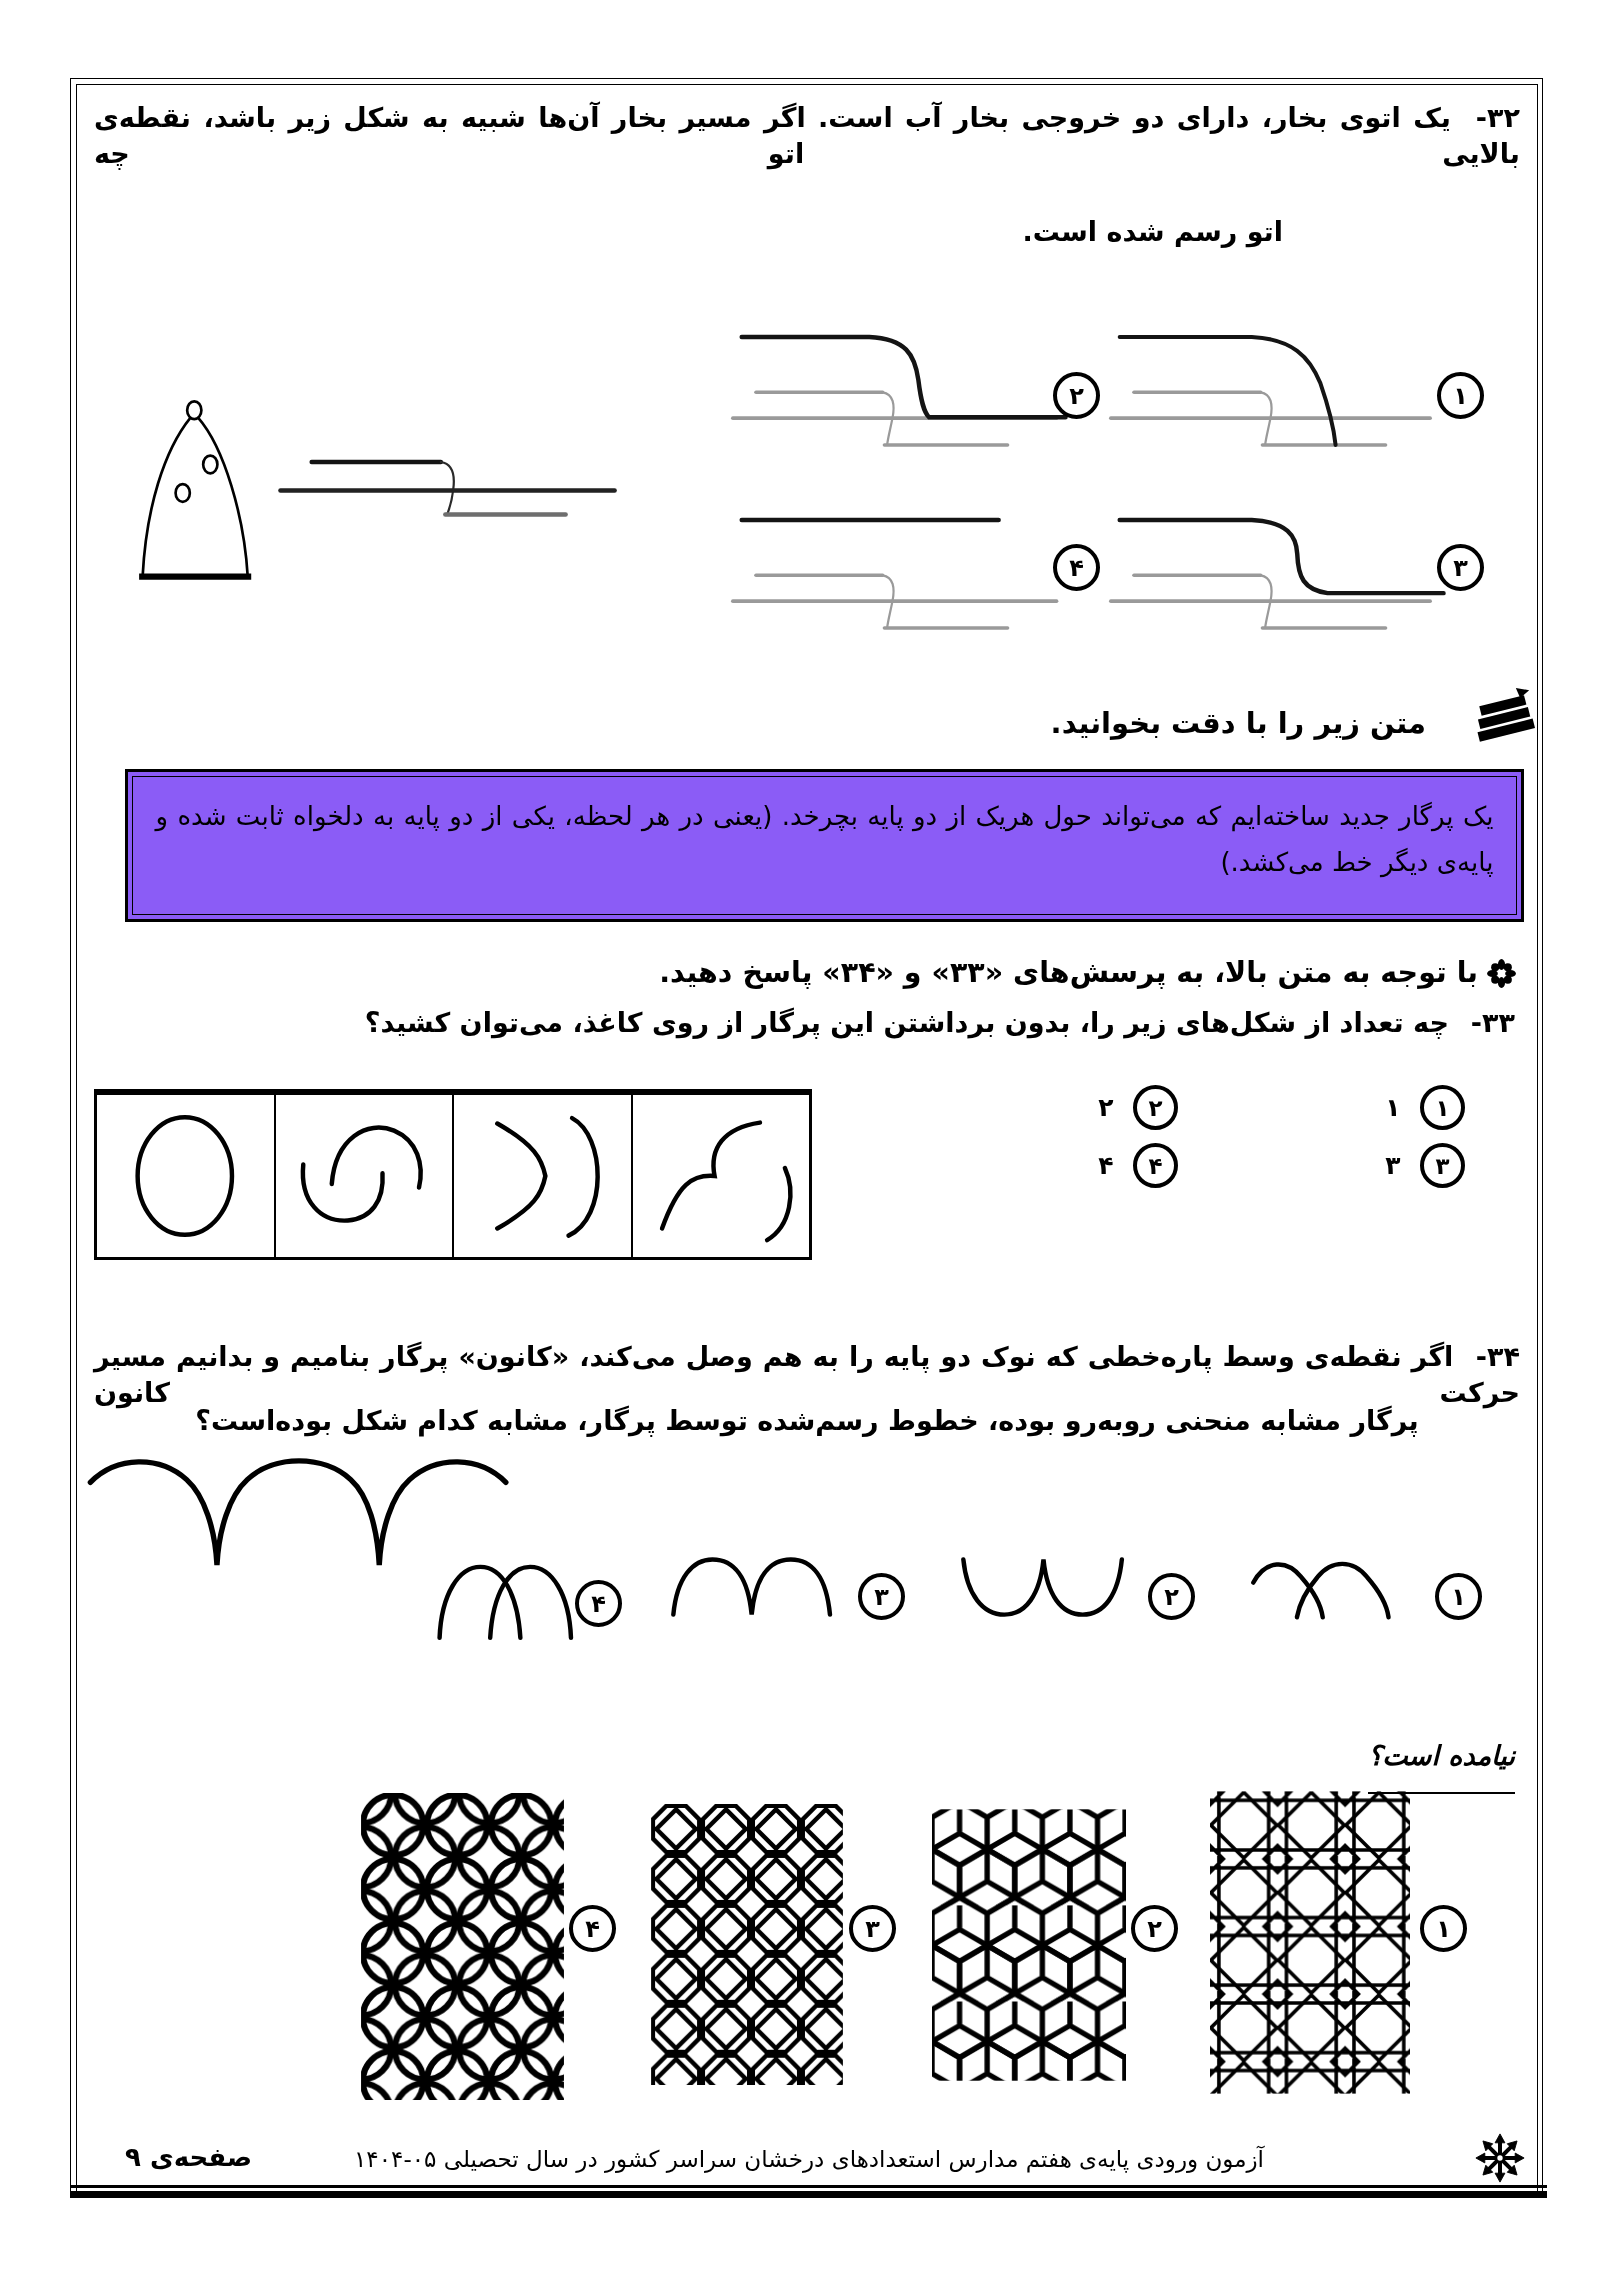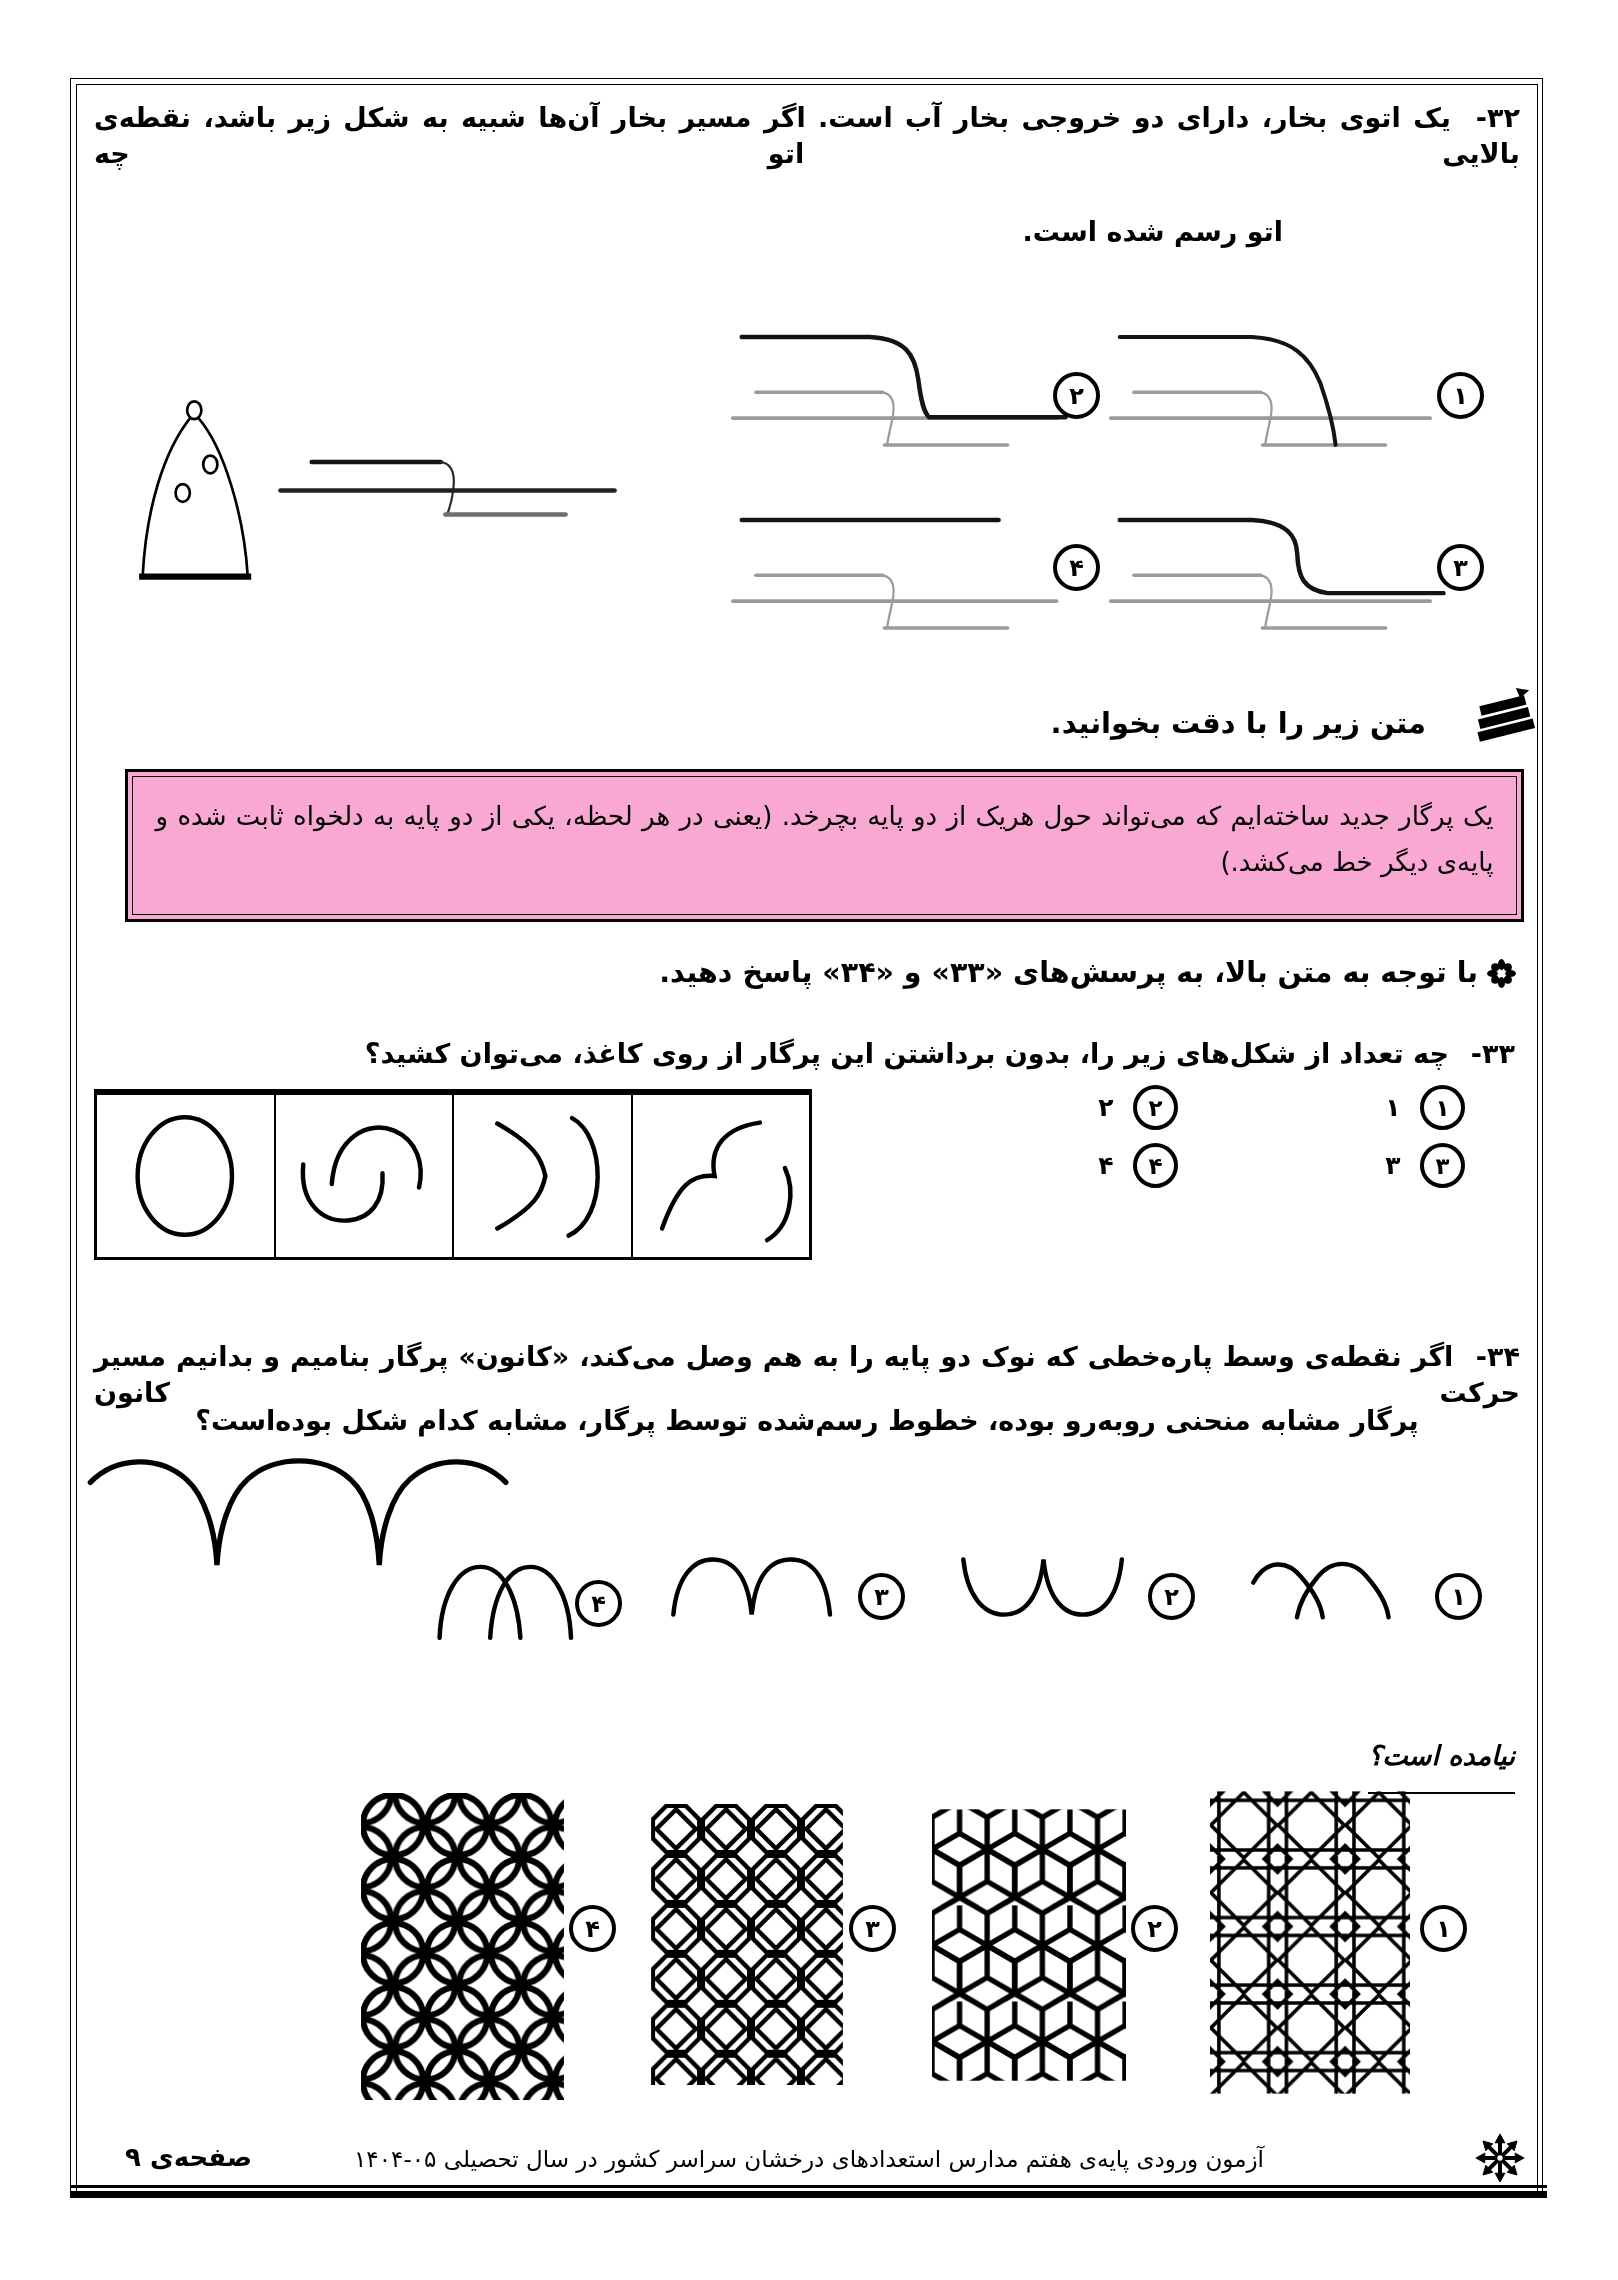--- a/index.html
+++ b/index.html
@@ -23,21 +23,21 @@
   
   .cnum{position:absolute;width:39px;height:39px;border:4.5px solid #000;border-radius:50%;
         background:#fff;display:flex;align-items:center;justify-content:center;
         font-size:24px;font-weight:700;}
   
   .q33opt{position:absolute;display:flex;direction:rtl;align-items:center;gap:19.6px;}
   .q33opt .cc{width:37px;height:37px;border:4.5px solid #000;border-radius:50%;
         display:flex;align-items:center;justify-content:center;font-size:23px;font-weight:700;background:#fff;}
   .q33opt .vv{font-size:25px;font-weight:700;}
   
-  .textbox{position:absolute;left:125px;top:769px;width:1399px;height:153px;background:#f9a8d4;
+  .textbox{position:absolute;left:125px;top:769px;width:1399px;height:153px;background:#8b5cf6;
         border:3.6px solid #000;box-sizing:border-box;padding:3.6px;}
   .textbox .inner{width:100%;height:100%;box-sizing:border-box;border:1.8px solid #000;
         padding:16px 23px;font-size:26px;font-weight:400;line-height:46px;
         text-align:justify;direction:rtl;}
   
   .shapesbox{position:absolute;left:94px;top:1089px;width:718px;height:171px;
         border:3.6px solid #000;border-top-width:6.2px;box-sizing:border-box;
         display:flex;direction:ltr;background:#fff;}
   .shapesbox .cell{flex:1;height:100%;}
   .shapesbox .cell + .cell{border-left:2.7px solid #000;}
@@ -210,21 +210,21 @@
         <ellipse cx="22" cy="8" rx="4.5" ry="4.5"></ellipse>
         <ellipse cx="8" cy="22" rx="4.5" ry="4.5"></ellipse>
         <ellipse cx="22" cy="22" rx="4.5" ry="4.5"></ellipse>
         <circle cx="15" cy="15" r="4" fill="#fff"></circle>
       </g>
     </svg>
     <span>با توجه به متن بالا، به پرسش‌های «۳۳» و «۳۴» پاسخ دهید.</span>
   </div>
 
   
-  <div class="rline" style="top:1005px;right:103px;margin-top:31px;">
+  <div class="rline" style="top:1005px;right:103px;">
     <span class="qnum">۳۳-</span>
     <span>چه تعداد از شکل‌های زیر را، بدون برداشتن این پرگار از روی کاغذ، می‌توان کشید؟</span>
   </div>
 
   <div class="q33opt" style="right:153px;top:1085px;">
     <span class="cc">۱</span>
     <span class="vv">۱</span>
   </div>
   <div class="q33opt" style="right:440px;top:1085px;">
     <span class="cc">۲</span>

